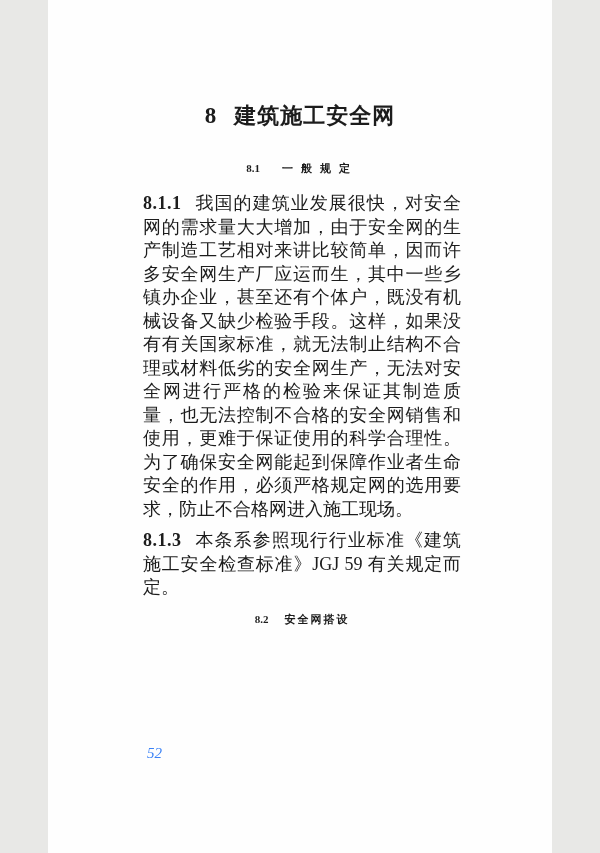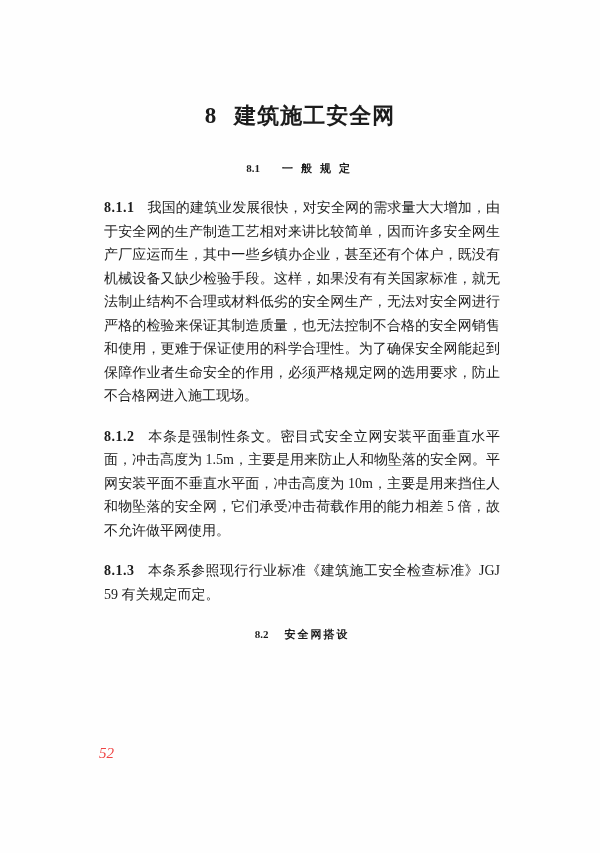--- a/index.html
+++ b/index.html
@@ -2,21 +2,21 @@
 <html lang="zh"><head>
 <meta charset="utf-8">
 <style>
   html, body {
     margin: 0;
     padding: 0;
     background: #e8e8e6;
   }
   .page {
     position: relative;
-    width: 600px;
+    width: 504px;
     height: 853px;
     margin: 0 auto;
     background: #fefefe;
     color: #1c1c1c;
     font-family: "Liberation Serif", "DejaVu Serif", serif;
     overflow: hidden;
     box-sizing: border-box;
     padding-top: 101px;
   }
   .chapter-title {
@@ -43,65 +43,64 @@
   }
   .sec-title-spread {
     letter-spacing: 8px;
     padding-left: 8px; 
   }
   .sec-title-tight {
     letter-spacing: 2px;
     padding-left: 2px;
   }
   .sec-heading-2 {
-    margin-top: 16px;
+    margin-top: 8px;
     margin-bottom: 9px;
   }
   .content {
     margin: 0 83px 0 87px;
   }
   p.body-para {
-    margin: 17px;
-    font-size: 14px;
+    margin: 8px;
+    font-size: 18px;
     line-height: 23.5px;
     text-align: justify;
     text-justify: inter-ideograph;
   }
   p.body-para .pnum {
     font-weight: bold;
     letter-spacing: 0.5px;
     margin-right: 13px;
   }
   .page-num {
     position: absolute;
     left: 99px;
     top: 745px;
     font-size: 15px;
     font-style: italic;
-    color: #ef4444;
+    color: #3b82f6;
   }
 </style>
 </head>
 <body>
 
 <div class="page">
 
   <div class="chapter-title">
     <span class="ch-num">8</span><span class="ch-name">建筑施工安全网</span>
   </div>
 
   <div class="content">
 
     <div class="sec-heading">
       <span class="sec-num">8.1</span><span class="sec-title-spread">一般规定</span>
     </div>
 
     <p class="body-para"><b class="pnum">8.1.1</b><span>我国的建筑业发展很快，对安全网的需求量大大增加，由于安全网的生产制造工艺相对来讲比较简单，因而许多安全网生产厂应运而生，其中一些乡镇办企业，甚至还有个体户，既没有机械设备又缺少检验手段。这样，如果没有有关国家标准，就无法制止结构不合理或材料低劣的安全网生产，无法对安全网进行严格的检验来保证其制造质量，也无法控制不合格的安全网销售和使用，更难于保证使用的科学合理性。为了确保安全网能起到保障作业者生命安全的作用，必须严格规定网的选用要求，防止不合格网进入施工现场。</span></p>
 
-    <p class="body-para"><b class="pnum">8.1.2</b><span>本条是强制性条文。密目式安全立网安装平面垂直水平面，冲击高度为 1.5m，主要是用来防止人和物坠落的安全网。平网安装平面不垂直水平面，冲击高度为 10m，主要是用来挡住人和物坠落的安全网，它们承受冲击荷载作用的能力相差 5 倍，故不允许做平网使用。</span></p>
 
     <p class="body-para"><b class="pnum">8.1.3</b><span>本条系参照现行行业标准《建筑施工安全检查标准》JGJ 59 有关规定而定。</span></p>
 
     <div class="sec-heading sec-heading-2">
       <span class="sec-num">8.2</span><span class="sec-title-tight">安全网搭设</span>
     </div>
 
 
 
   </div>

